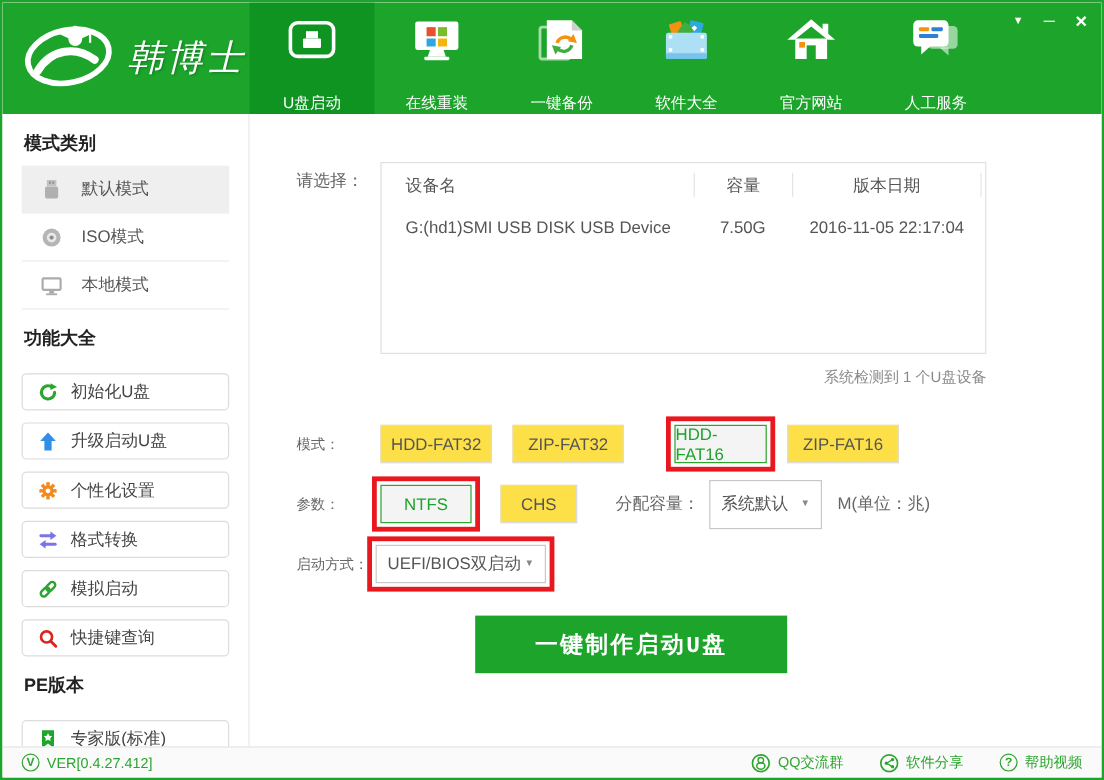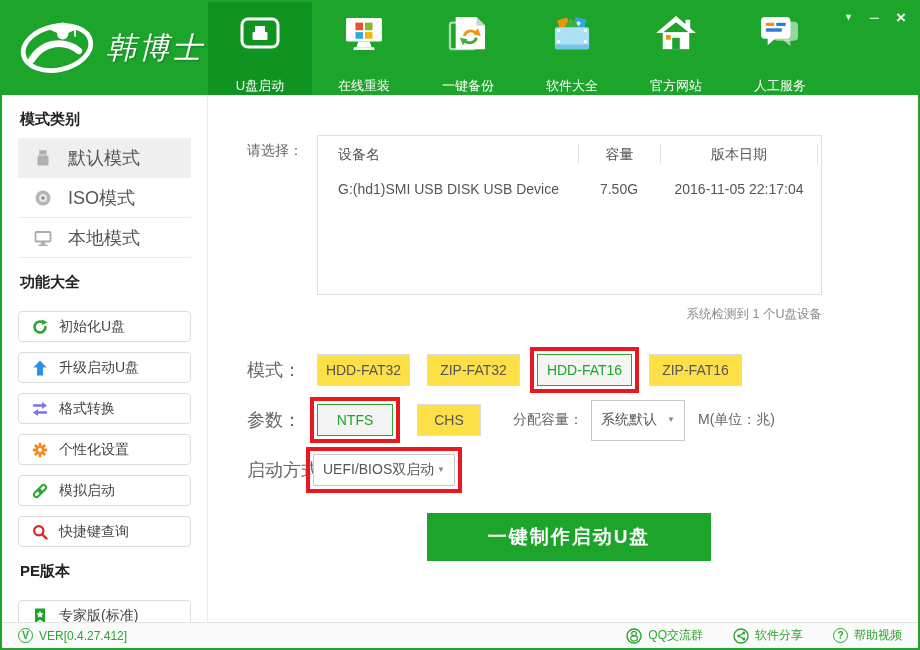--- a/index.html
+++ b/index.html
@@ -18,21 +18,21 @@
   .window-controls { position:absolute; top:7px; right:12px; display:flex; gap:17px; align-items:center; color:#fff; }
   .wc { cursor:pointer; line-height:1; display:inline-block; text-align:center; }
   .wc-menu { font-size:9px; }
   .wc-min { font-size:13px; font-weight:bold; }
   .wc-close { font-size:17px; font-weight:bold; }
 
   
   .sidebar { position:absolute; left:0; top:93px; width:206px; bottom:26px; background:#fff; border-right:1px solid #e9e9e9; }
   .side-title { font-size:15px; font-weight:bold; color:#222; padding:15px 18px 9px; }
   .mode-list { margin:0 16px; }
-  .mode-item { height:40px; display:flex; align-items:center; gap:16px; padding-left:16px; font-size:18px; color:#555; border-bottom:1px solid #ececec; cursor:pointer; }
+  .mode-item { height:40px; display:flex; align-items:center; gap:16px; padding-left:16px; font-size:14px; color:#555; border-bottom:1px solid #ececec; cursor:pointer; }
   .mode-item.active { background:#efefef; border-bottom:none; }
   .tool-btn { margin:10px 16px 0; height:31px; border:1px solid #dcdcdc; border-radius:4px; background:#fff; display:flex; align-items:center; gap:11px; padding-left:13px; font-size:14px; color:#444; cursor:pointer; }
   .icon-16 { width:16px; height:16px; flex:none; display:inline-flex; }
   .icon-18 { width:18px; height:18px; flex:none; display:inline-flex; }
 
   
   .footer { position:absolute; left:0; right:0; bottom:0; height:26px; background:#fafafa; border-top:1px solid #e4e4e4; display:flex; align-items:center; padding:0 16px; font-size:12px; color:#2CA52E; }
   .footer-left { display:flex; align-items:center; gap:6px; }
   .footer-right { margin-left:auto; display:flex; gap:30px; }
   .footer-link { display:flex; align-items:center; gap:6px; cursor:pointer; }
@@ -51,36 +51,36 @@
   .dt-header .dt-cell-date { border-right:1px solid #e4e4e4; }
   .dt-row { display:grid; grid-template-columns:260px 82px 158px; height:34px; align-items:center; cursor:pointer; }
   .dt-row .dt-cell-cap, .dt-row .dt-cell-date { border:none; }
 
   .detect-note { position:absolute; left:108px; top:211px; width:505px; text-align:right; font-size:12.5px; color:#8a8a8a; }
 
   .opt-row { position:absolute; left:0; right:0; height:34px; display:flex; align-items:center; }
   .row-mode { top:258px; }
   .row-param { top:308px; }
   .row-boot { top:358px; }
-  .opt-row .row-label { width:108px; padding-left:38px; font-size:18px; color:#666; flex:none; white-space:nowrap; }
+  .opt-row .row-label { width:108px; padding-left:38px; font-size:12px; color:#666; flex:none; white-space:nowrap; }
   .row-boot .row-label { width:104px; }
   .opt-btn { height:32px; background:#fde047; border:1px solid #dcdcdc; display:flex; align-items:center; justify-content:center; font-size:14px; color:#555; cursor:pointer; flex:none; }
   .opt-btn.w93 { width:93px; margin-right:17px; }
   .opt-btn.selected { color:#1CA42B; border:1px solid #2CA52E; background:#f4f4f4; }
   .annotated { outline:4px solid #E8181E; outline-offset:3px; }
   .ntfs-btn { width:76px; margin-right:24px; }
   .chs-btn { width:64px; }
   .cap-label { margin-left:32px; font-size:14px; color:#666; white-space:nowrap; }
   .dropdown { height:41px; background:#fff; border:1px solid #c8c8c8; display:flex; align-items:center; justify-content:space-between; padding:0 9px; font-size:14px; color:#555; cursor:pointer; flex:none; }
   .cap-dd { width:94px; margin-left:8px; }
   .cap-unit { margin-left:13px; font-size:14px; color:#666; white-space:nowrap; }
   .boot-dd { width:142px; height:32px; }
   .caret { font-size:8px; color:#888; line-height:1; }
 
-  .make-btn { position:absolute; left:218px; top:418px; width:284px; height:48px; background:#1CA42B; color:#fff; font-size:19px; font-weight:bold; letter-spacing:2px; border:none; display:flex; align-items:center; justify-content:center; cursor:pointer; }
+  .make-btn { position:absolute; left:187px; top:418px; width:260px; height:48px; background:#1CA42B; color:#fff; font-size:19px; font-weight:bold; letter-spacing:2px; border:none; display:flex; align-items:center; justify-content:center; cursor:pointer;font-family:Liberation Mono, monospace; }
 </style>
 </head>
 <body>
 
 <div class="window">
 
   <div class="header">
     <div class="logo-area">
       <span>
         <svg width="78" height="58" viewBox="0 0 82 60" style="overflow:visible">
@@ -237,46 +237,46 @@
       <span class="icon-16">
         <svg viewBox="0 0 16 16" width="16" height="16">
           <path d="M8 0.5 L14.5 7.5 H11 V15.5 H5 V7.5 H1.5 Z" fill="#2E8FE8"></path>
         </svg>
       </span>
       <span>升级启动U盘</span>
     </div>
     <div class="tool-btn">
       <span class="icon-16">
         <svg viewBox="0 0 16 16" width="16" height="16">
-          <path d="M2 4.5 h9" stroke="#7b74e8" stroke-width="2.4" stroke-linecap="round" fill="none"></path>
-          <polygon points="10,1 15,4.5 10,8" fill="#7b74e8"></polygon>
-          <path d="M14 11.5 h-9" stroke="#7b74e8" stroke-width="2.4" stroke-linecap="round" fill="none"></path>
-          <polygon points="6,8 1,11.5 6,15" fill="#7b74e8"></polygon>
-        </svg>
-      </span>
-      <span>格式转换</span>
-    </div>
-    <div class="tool-btn">
-      <span class="icon-16">
-        <svg viewBox="0 0 16 16" width="16" height="16">
           <g fill="#F28A1E">
             <rect x="6.6" y="0.8" width="2.8" height="14.4"></rect>
             <rect x="6.6" y="0.8" width="2.8" height="14.4" transform="rotate(90 8 8)"></rect>
             <rect x="6.6" y="0.8" width="2.8" height="14.4" transform="rotate(45 8 8)"></rect>
             <rect x="6.6" y="0.8" width="2.8" height="14.4" transform="rotate(135 8 8)"></rect>
             <circle cx="8" cy="8" r="4.6"></circle>
           </g>
           <circle cx="8" cy="8" r="2" fill="#fff"></circle>
         </svg>
       </span>
       <span>个性化设置</span>
     </div>
     <div class="tool-btn">
       <span class="icon-16">
         <svg viewBox="0 0 16 16" width="16" height="16">
+          <path d="M2 4.5 h9" stroke="#7b74e8" stroke-width="2.4" stroke-linecap="round" fill="none"></path>
+          <polygon points="10,1 15,4.5 10,8" fill="#7b74e8"></polygon>
+          <path d="M14 11.5 h-9" stroke="#7b74e8" stroke-width="2.4" stroke-linecap="round" fill="none"></path>
+          <polygon points="6,8 1,11.5 6,15" fill="#7b74e8"></polygon>
+        </svg>
+      </span>
+      <span>格式转换</span>
+    </div>
+    <div class="tool-btn">
+      <span class="icon-16">
+        <svg viewBox="0 0 16 16" width="16" height="16">
           <g transform="rotate(-45 8 8)" fill="none" stroke="#2CA52E" stroke-width="2">
             <rect x="0.5" y="5.5" width="8.5" height="5" rx="2.5"></rect>
             <rect x="7" y="5.5" width="8.5" height="5" rx="2.5"></rect>
           </g>
         </svg>
       </span>
       <span>模拟启动</span>
     </div>
     <div class="tool-btn">
       <span class="icon-16">
@@ -316,21 +316,21 @@
         <div class="dt-cell dt-cell-date">2016-11-05 22:17:04</div>
       </div>
     </div>
 
     <div class="detect-note">系统检测到 1 个U盘设备</div>
 
     <div class="opt-row row-mode">
       <span class="row-label">模式：</span>
       <div class="opt-btn w93">HDD-FAT32</div>
       <div class="opt-btn w93">ZIP-FAT32</div>
-      <div class="opt-btn w93 selected annotated" style="width:95px;">HDD-FAT16</div>
+      <div class="opt-btn w93 selected annotated" style="width:77px;margin-left:25px;">HDD-FAT16</div>
       <div class="opt-btn w93">ZIP-FAT16</div>
     </div>
 
     <div class="opt-row row-param">
       <span class="row-label">参数：</span>
       <div class="opt-btn ntfs-btn selected annotated">NTFS</div>
       <div class="opt-btn chs-btn">CHS</div>
       <span class="cap-label">分配容量：</span>
       <div class="dropdown cap-dd">
         <span>系统默认</span>

